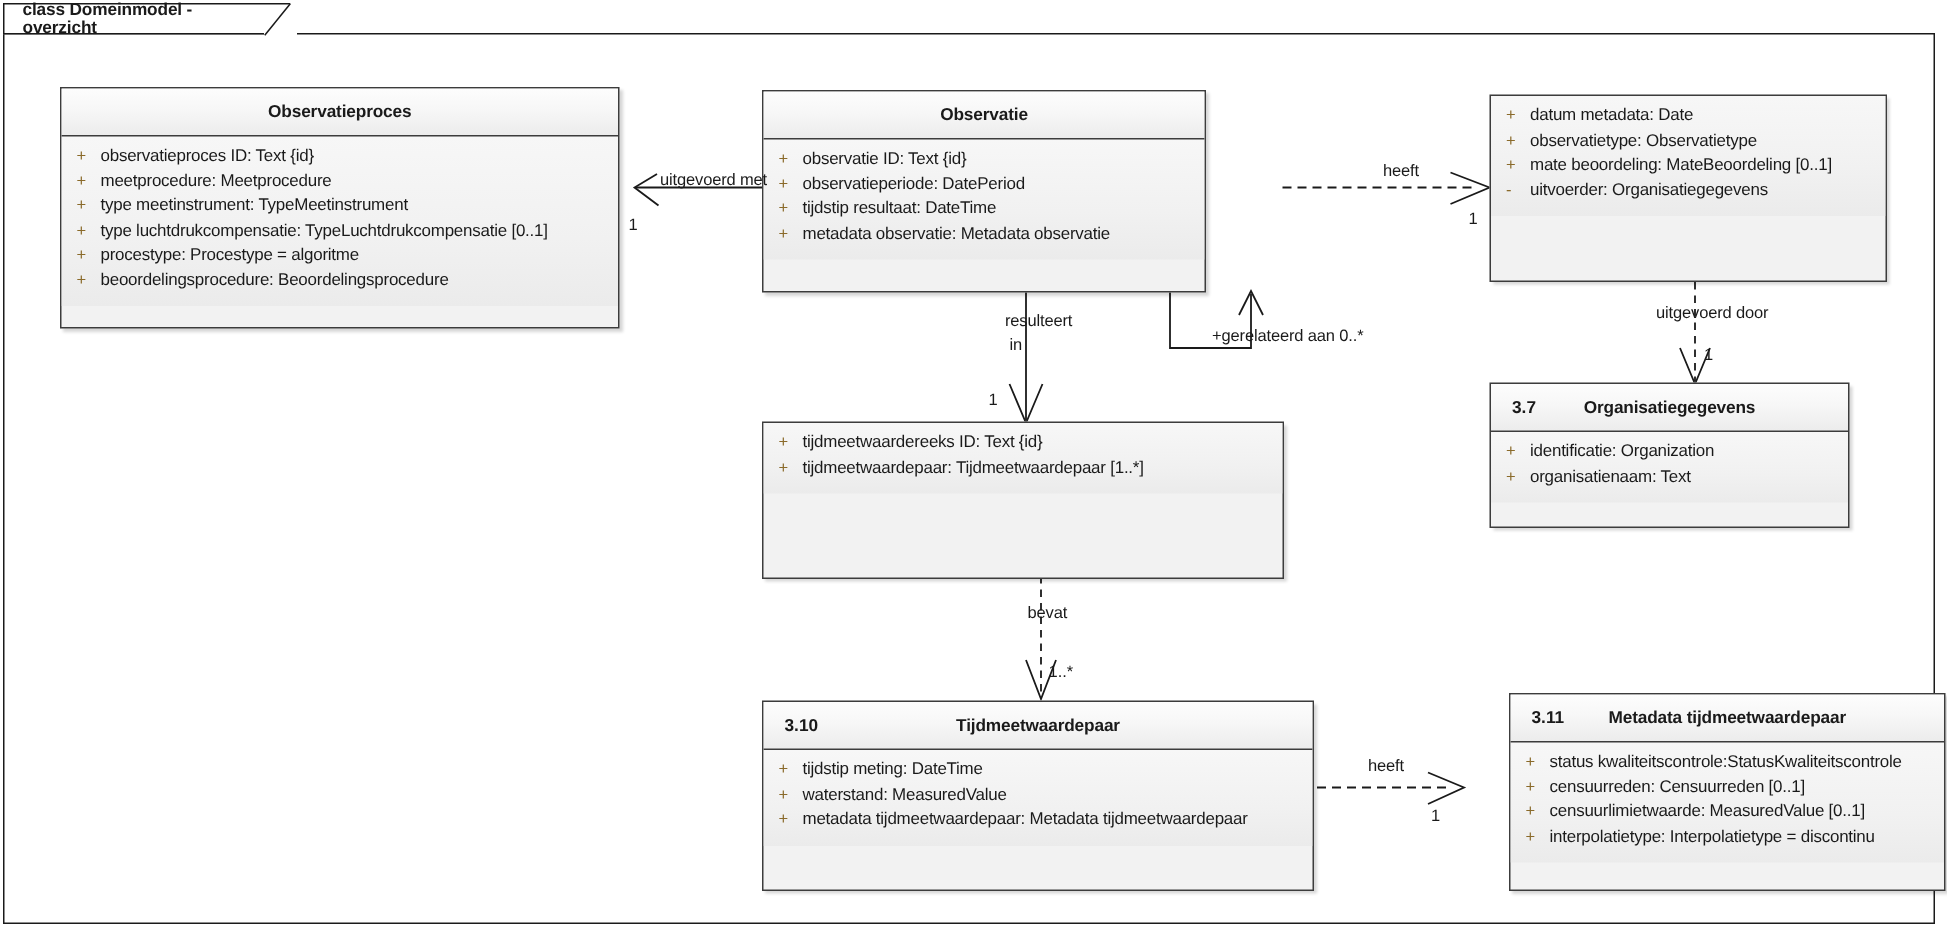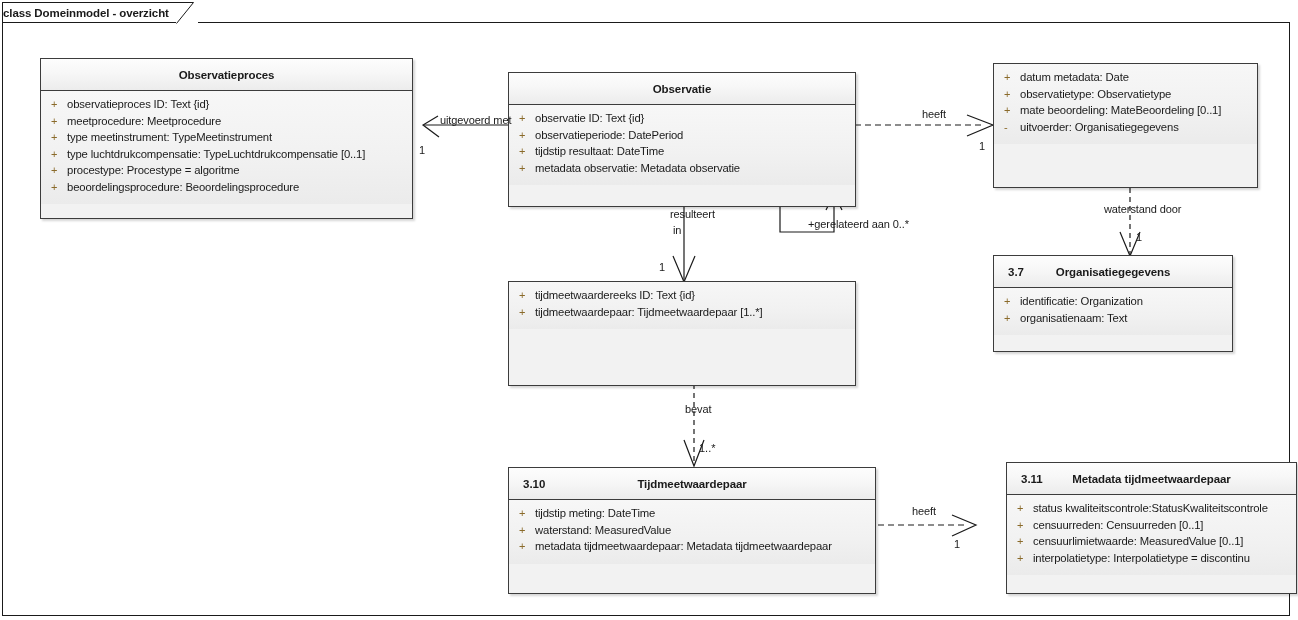--- a/index.html
+++ b/index.html
@@ -23,21 +23,21 @@
   }
   .frame-tab{
     position:absolute;
     box-sizing:border-box;
     border-left:1px solid #1a1a1a;
     border-top:1px solid #1a1a1a;
     border-bottom:1px solid #1a1a1a;
     background:#ffffff;
     display:flex;
     align-items:center;
-    padding-left:0;
+    padding-left:12px;
     font-size:11.5px;
     font-weight:bold;
     color:#1a1a1a;
     letter-spacing:-0.1px;
     z-index:6;
   }
   .frame-tab-cut{
     position:absolute;
     width:22px;
     height:23px;
@@ -179,21 +179,21 @@
   <div class="elabel" style="left:637px; top:208px;margin-left:14px;">resulteert</div>
   <div class="elabel" style="left:654px; top:224px;">in</div>
   <div class="mult" style="left:659px; top:261px;">1</div>
 
   <div class="edge" style="left:1114px; top:188px;">
     <svg width="32" height="70" viewBox="0 0 32 70">
       <line x1="16" y1="0" x2="16" y2="66" stroke="#1a1a1a" stroke-width="1.2" stroke-dasharray="5,4"></line>
       <polyline points="6,44 16,68 26,44" fill="none" stroke="#1a1a1a" stroke-width="1.2"></polyline>
     </svg>
   </div>
-  <div class="elabel" style="left:1085px; top:203px;">waterstand door</div>
+  <div class="elabel" style="left:1085px; top:203px;">uitgevoerd door</div>
   <div class="mult" style="left:1136px; top:231px;">1</div>
 
   <div class="edge" style="left:678px; top:384px;">
     <svg width="32" height="84" viewBox="0 0 32 84">
       <line x1="16" y1="0" x2="16" y2="80" stroke="#1a1a1a" stroke-width="1.2" stroke-dasharray="5,4"></line>
       <polyline points="6,56 16,82 26,56" fill="none" stroke="#1a1a1a" stroke-width="1.2"></polyline>
     </svg>
   </div>
   <div class="elabel" style="left:666px; top:403px;">bevat</div>
   <div class="mult" style="left:699px; top:442px;">1..*</div>
@@ -232,21 +232,21 @@
         <span class="vis">+</span>
         <span class="sig">procestype: Procestype = algoritme</span>
       </div>
       <div class="attr">
         <span class="vis">+</span>
         <span class="sig">beoordelingsprocedure: Beoordelingsprocedure</span>
       </div>
     </div>
   </div>
 
-  <div class="uml-class" style="left:508px; top:60px; width:348px; height:135px;margin-top:12px;">
+  <div class="uml-class" style="left:508px; top:60px; width:296px; height:135px;">
     <div class="uml-header">
       <span class="uml-title">Observatie</span>
     </div>
     <div class="uml-body">
       <div class="attr">
         <span class="vis">+</span>
         <span class="sig">observatie ID: Text {id}</span>
       </div>
       <div class="attr">
         <span class="vis">+</span>

